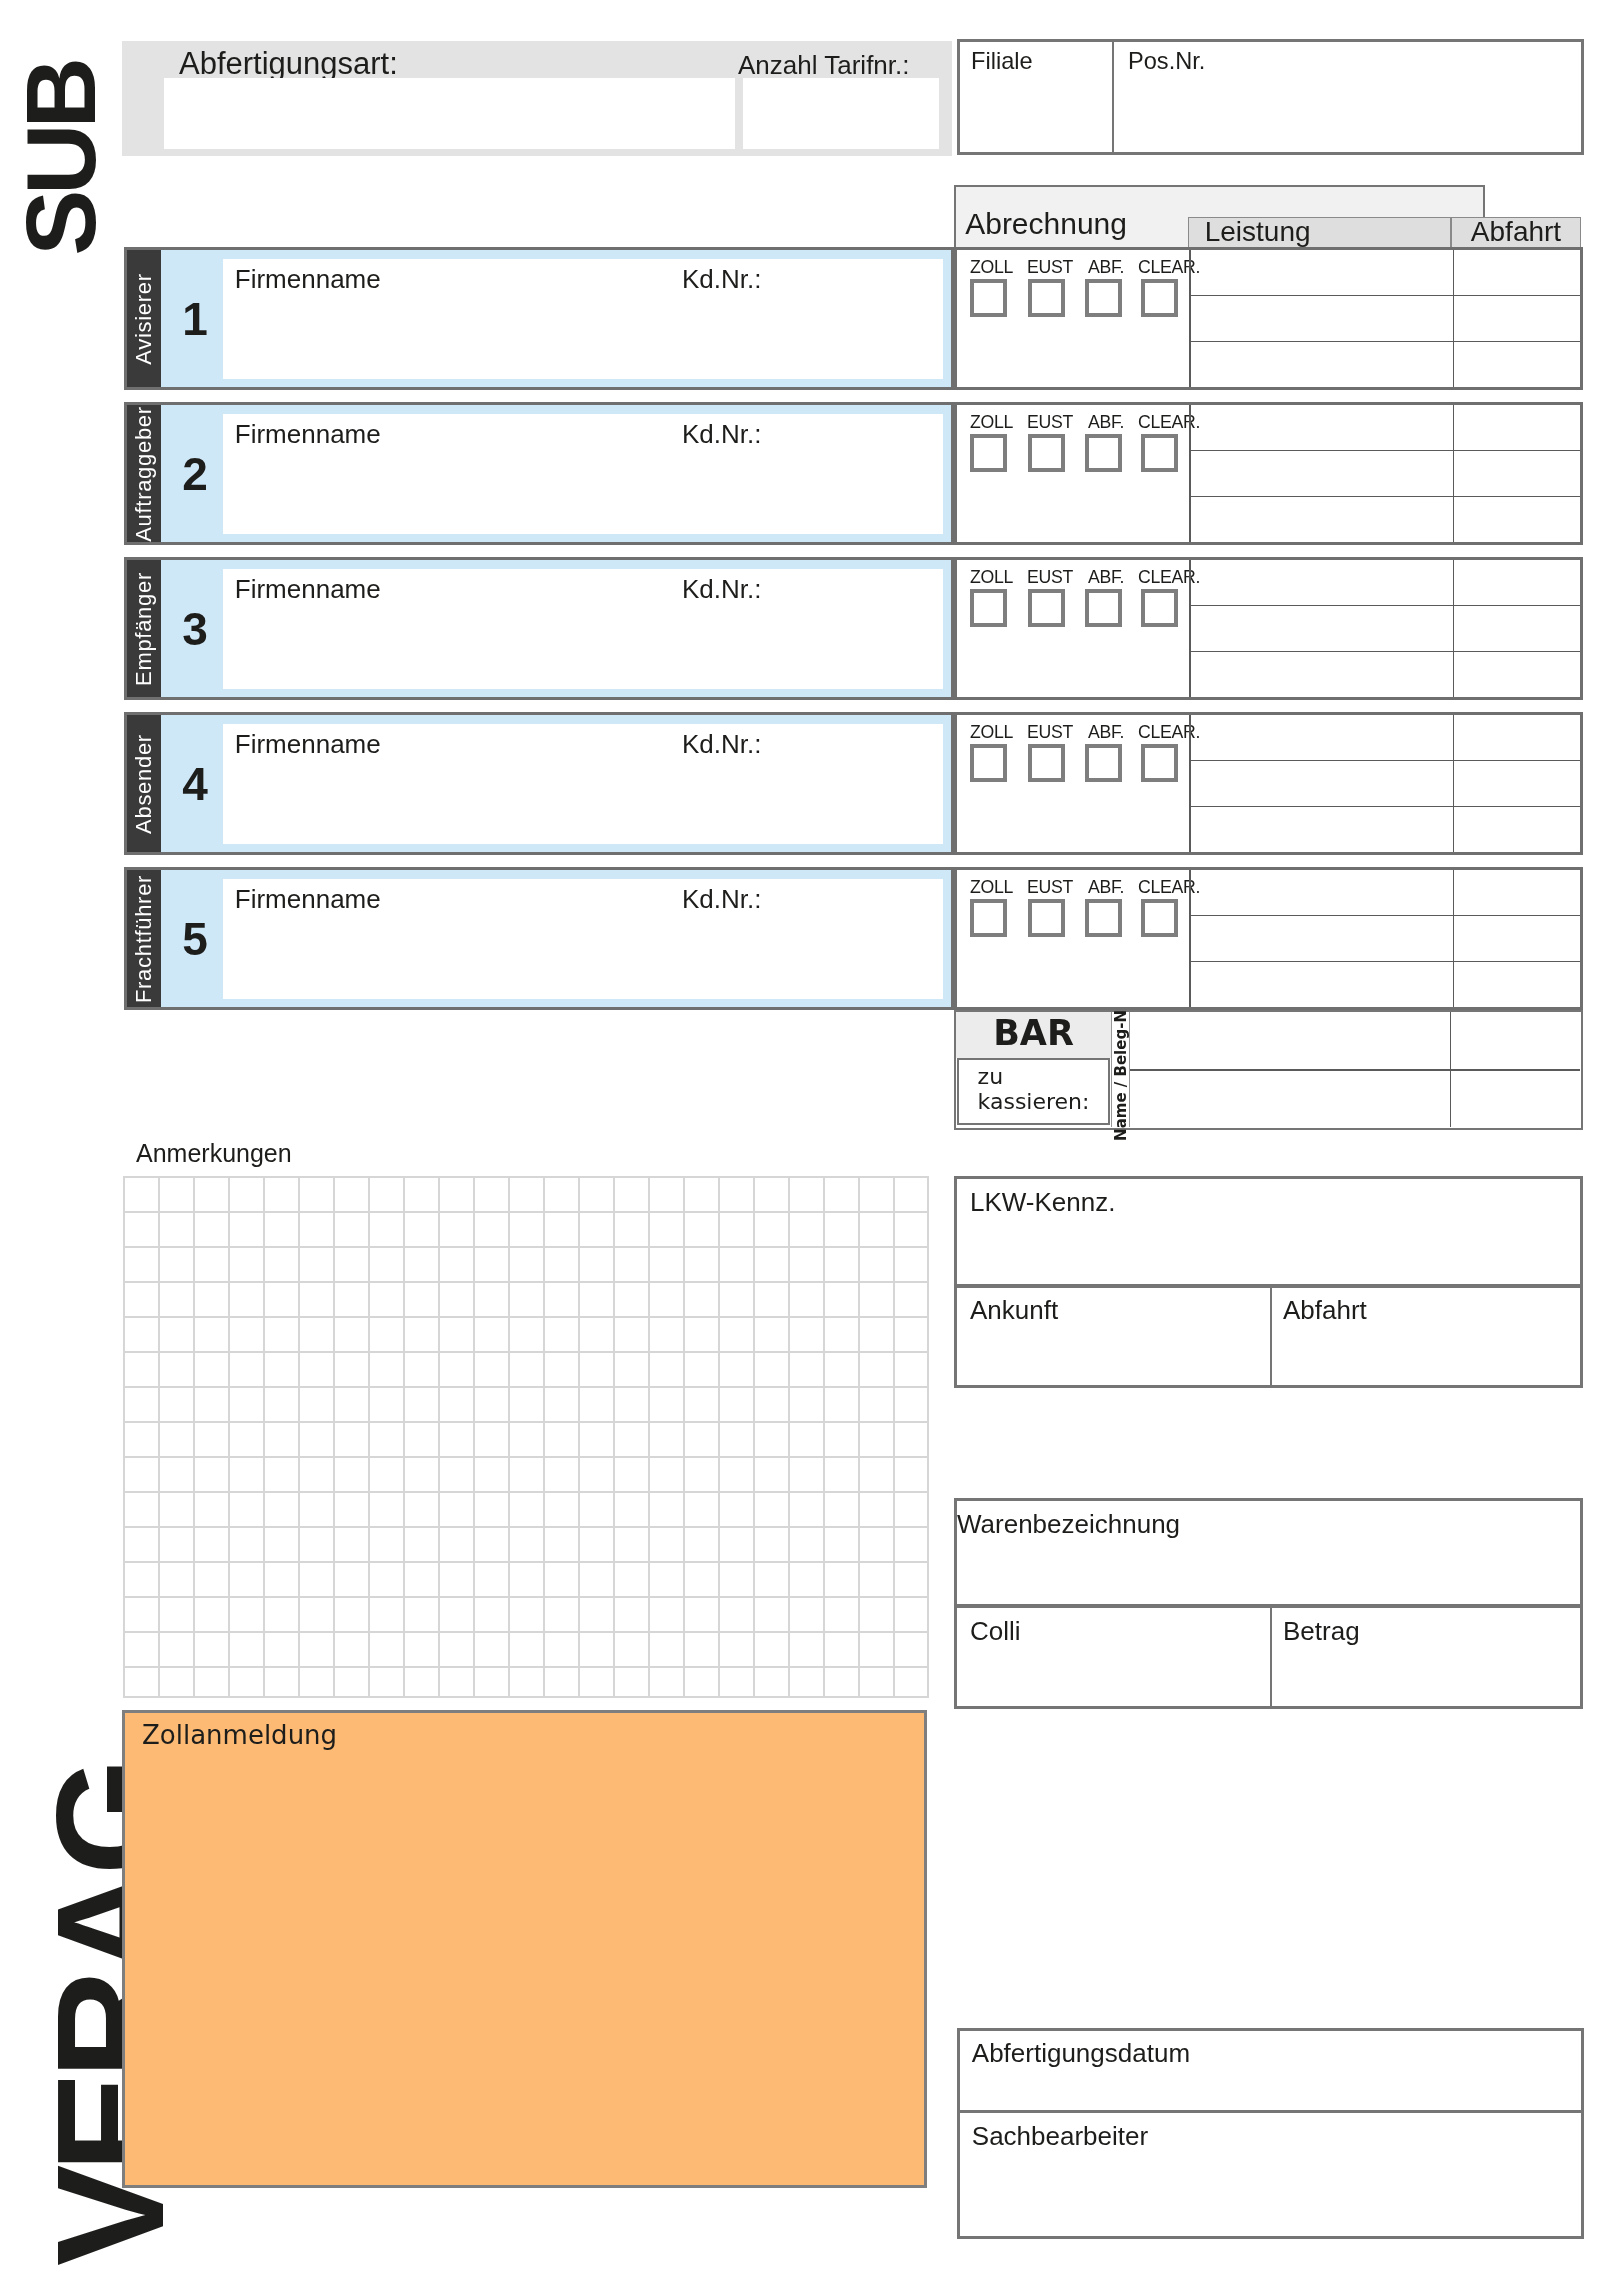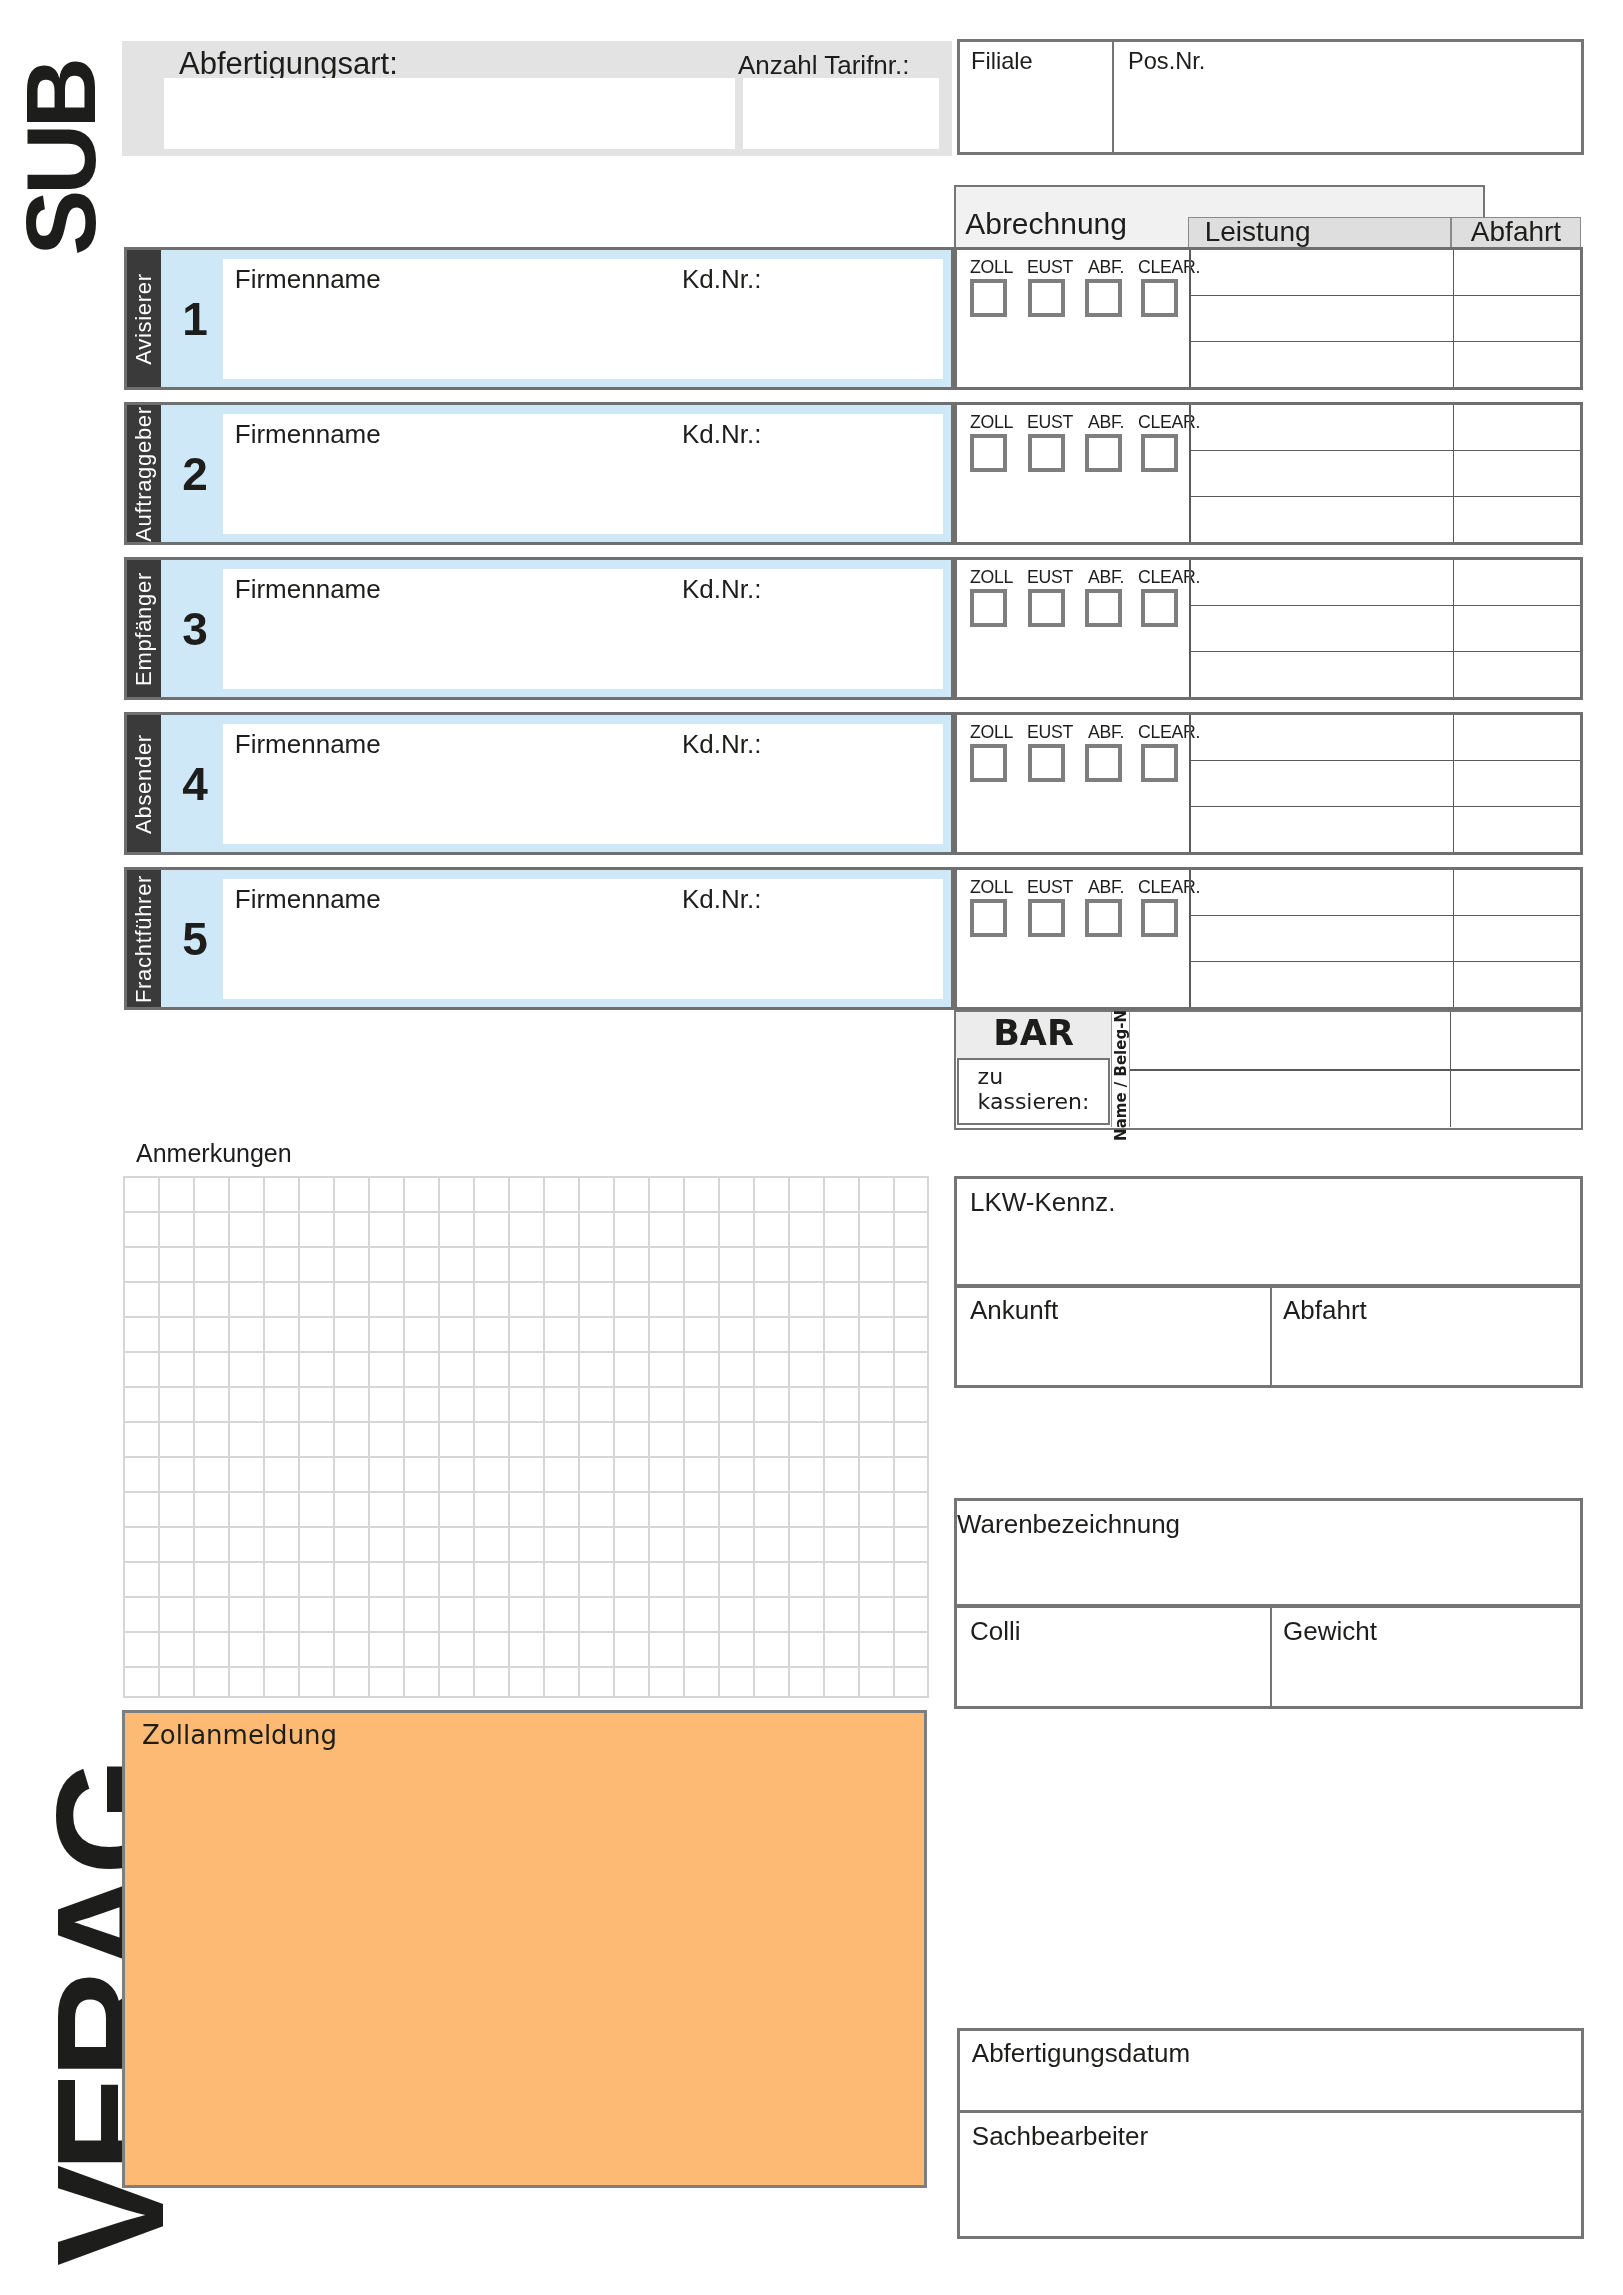--- a/index.html
+++ b/index.html
@@ -156,21 +156,21 @@
     <div class="split-vline" style="left:313px;top:109px;bottom:0;"></div>
     <div class="blk-label" style="left:13px;top:116px;">Ankunft</div>
     <div class="blk-label" style="left:326px;top:116px;">Abfahrt</div>
   </div>
 
   <div class="abs split-block" style="top:1498px;height:211px;">
     <div class="blk-label" style="left:0;top:7.9px;">Warenbezeichnung</div>
     <div class="split-hline" style="top:103px;"></div>
     <div class="split-vline" style="left:313px;top:107px;bottom:0;"></div>
     <div class="blk-label" style="left:13px;top:115px;">Colli</div>
-    <div class="blk-label" style="left:326px;top:115px;">Gewicht</div>
+    <div class="blk-label" style="left:326px;top:115px;">Betrag</div>
   </div>
 
   <div class="abs zoll-block">
     <div class="abs zoll-label">Zollanmeldung</div>
   </div>
 
   <div class="abs abf-block">
     <div class="blk-label" style="left:11.8px;top:6.5px;">Abfertigungsdatum</div>
     <div class="split-hline" style="top:79px;height:3.3px;"></div>
     <div class="blk-label" style="left:11.8px;top:90px;">Sachbearbeiter</div>

